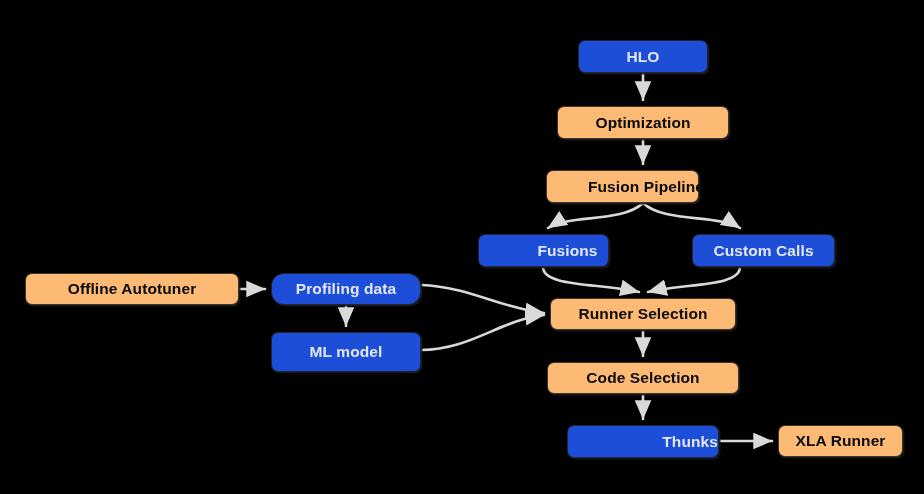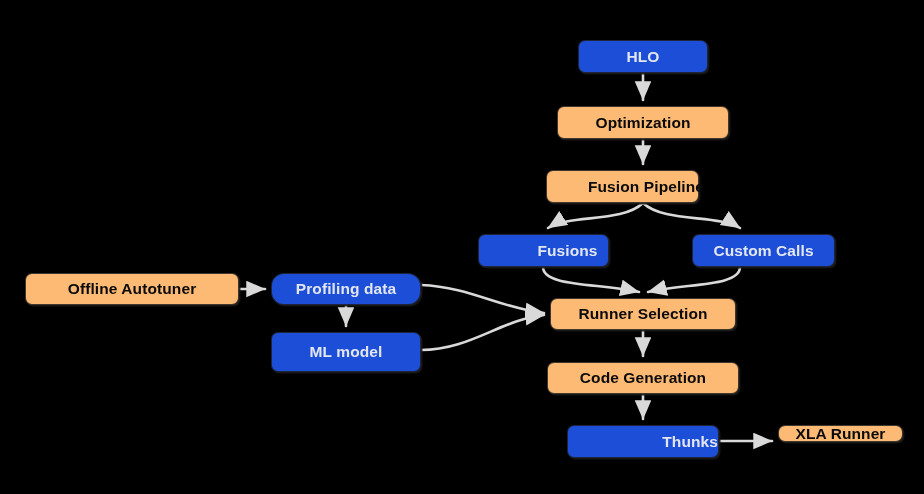--- a/index.html
+++ b/index.html
@@ -104,23 +104,23 @@
       <div class="node dark" style="left: 271px; top: 273px; width: 150px; height: 32px; border-radius: 13px;">
         <span class="node-label">Profiling data</span>
       </div>
       <div class="node dark" style="left: 271px; top: 332px; width: 150px; height: 40px;">
         <span class="node-label">ML model</span>
       </div>
       <div class="node light" style="left: 550px; top: 298px; width: 186px; height: 32px;">
         <span class="node-label">Runner Selection</span>
       </div>
       <div class="node light" style="left: 547px; top: 362px; width: 192px; height: 32px;">
-        <span class="node-label">Code Generation</span>
+        <span class="node-label">Code Selection</span>
       </div>
       <div class="node dark" style="left: 567px; top: 425px; width: 152px; height: 33px; justify-content: flex-end;">
         <span class="node-label">Thunks</span>
       </div>
-      <div class="node light" style="left: 778px; top: 425px; width: 125px; height: 17px; text-align: right;">
+      <div class="node light" style="left: 778px; top: 425px; width: 125px; height: 32px; text-align: right;">
         <span class="node-label">XLA Runner</span>
       </div>
     </div>
 
 </div>
 
 </body></html>

